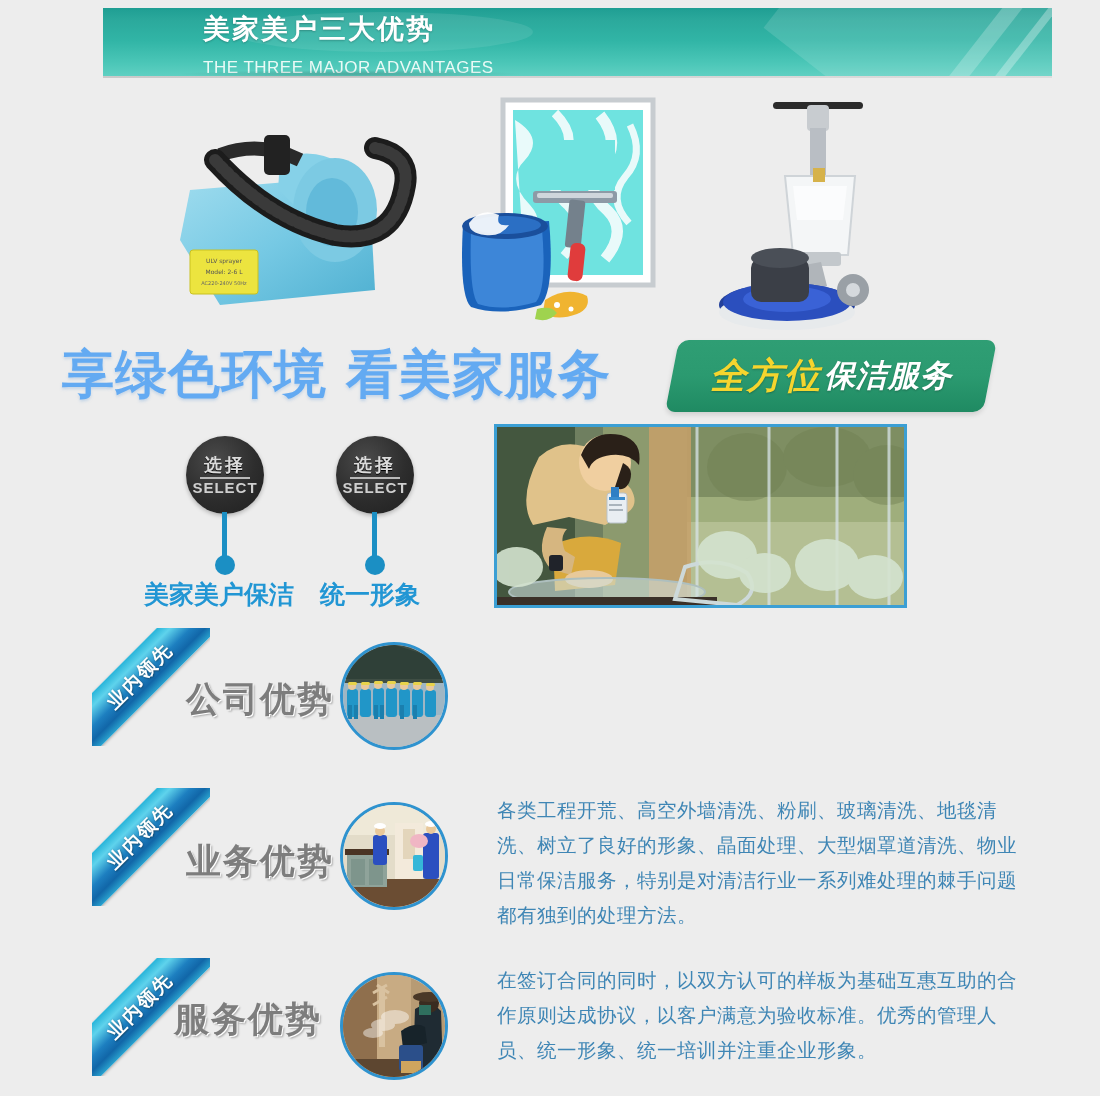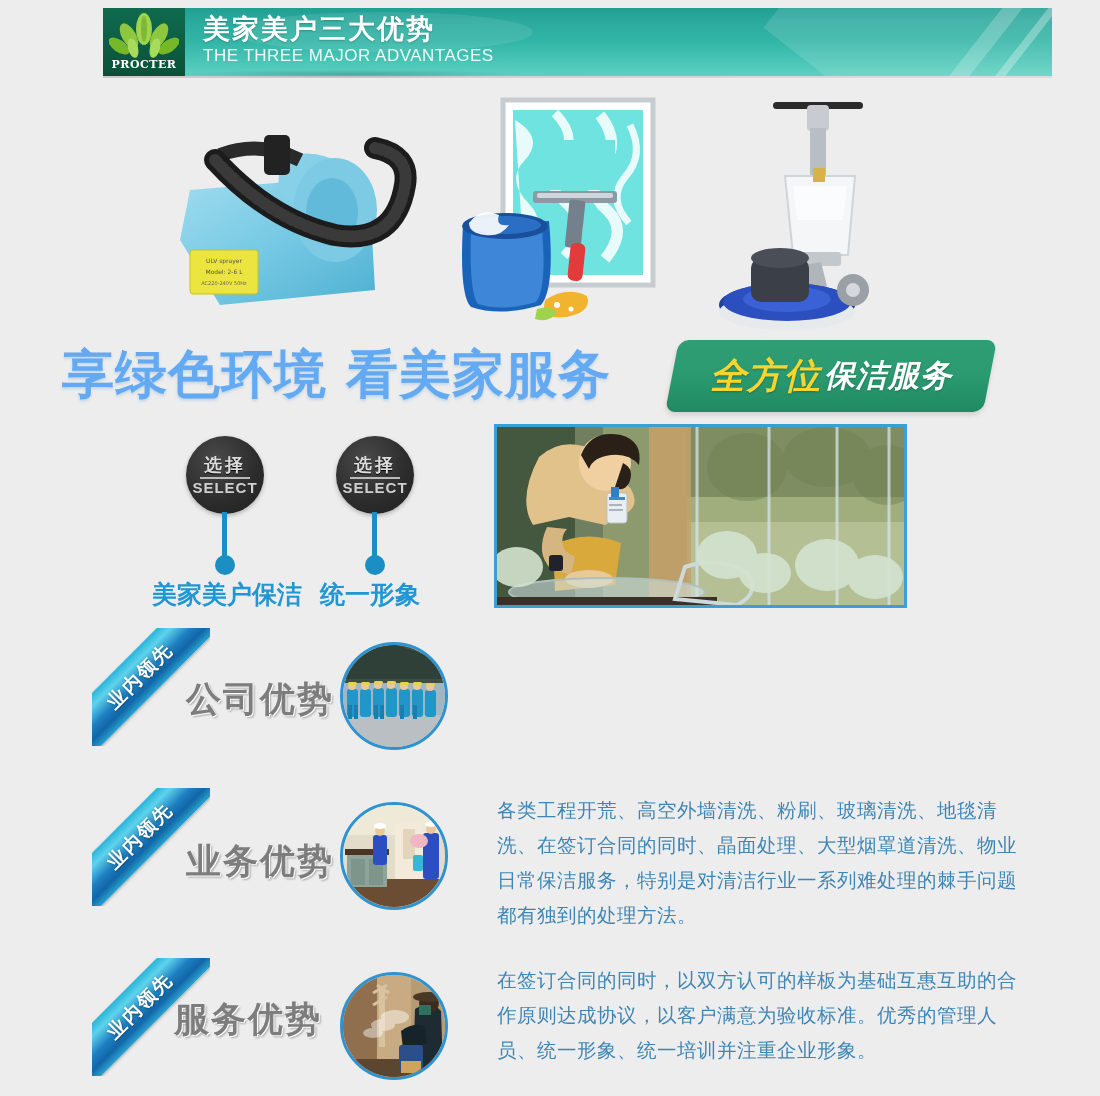--- a/index.html
+++ b/index.html
@@ -34,21 +34,21 @@
     display:flex;align-items:center;justify-content:center;
   }
   .logo-svg{display:block;}
   .hdr-texts{position:absolute;left:100px;top:5px;}
   .hdr-cn{
     font-size:27px;font-weight:bold;color:#ffffff;letter-spacing:2px;line-height:32px;
     text-shadow:0 1px 2px rgba(0,0,0,.22);
     font-family:Liberation Serif, serif;
   }
   .hdr-en{
-    font-size:17px;color:#eafaf6;letter-spacing:.5px;line-height:22px;margin-top:0;
+    font-size:17px;color:#eafaf6;letter-spacing:.5px;line-height:22px;margin-top:12px;
     font-family:"Liberation Sans", sans-serif;
   }
   .hdr-shadow{
     position:absolute;left:180px;top:70px;width:340px;height:8px;
     background:radial-gradient(ellipse at center, rgba(0,0,0,.18) 0%, rgba(0,0,0,0) 72%);
   }
   .hdr-underline{
     position:absolute;left:103px;top:76px;width:949px;height:2px;
     background:linear-gradient(90deg,#c9c9c9,#dddddd);
   }
@@ -131,35 +131,20 @@
 </head>
 <body>
 
 <div class="header-wrap">
   <div class="header-bar">
     <div class="hdr-streak s1"></div>
     <div class="hdr-streak s2"></div>
     <div class="hdr-streak s3"></div>
     <div class="hdr-blob"></div>
 
-    <div class="logo-box">
-      <svg class="logo-svg" width="70" height="62" viewBox="0 0 70 62">
-        <g fill="#8dc63f">
-          <ellipse cx="35" cy="18" rx="8" ry="16" fill="#9ed44e"></ellipse>
-          <ellipse cx="35" cy="18" rx="3" ry="13" fill="#7fb836"></ellipse>
-          <ellipse cx="20" cy="25" rx="7" ry="14" transform="rotate(-30 20 25)" fill="#8dc63f"></ellipse>
-          <ellipse cx="50" cy="25" rx="7" ry="14" transform="rotate(30 50 25)" fill="#8dc63f"></ellipse>
-          <ellipse cx="10" cy="35" rx="6" ry="12" transform="rotate(-55 10 35)" fill="#76b82a"></ellipse>
-          <ellipse cx="60" cy="35" rx="6" ry="12" transform="rotate(55 60 35)" fill="#76b82a"></ellipse>
-          <ellipse cx="24" cy="37" rx="5" ry="10" transform="rotate(-15 24 37)" fill="#a8da5c"></ellipse>
-          <ellipse cx="46" cy="37" rx="5" ry="10" transform="rotate(15 46 37)" fill="#a8da5c"></ellipse>
-        </g>
-        <text x="35" y="57" text-anchor="middle" font-family="DejaVu Serif, serif" font-size="11" font-weight="bold" fill="#ffffff" letter-spacing="0.5">PROCTER</text>
-      </svg>
-    </div>
 
     <div class="hdr-texts">
       <div class="hdr-cn">美家美户三大优势</div>
       <div class="hdr-en">THE THREE MAJOR ADVANTAGES</div>
     </div>
   </div>
 </div>
 <div class="hdr-underline"></div>
 <div class="hdr-shadow"></div>
 
@@ -247,21 +232,21 @@
   </div>
 </div>
 
 <div class="badge" style="left:186px;top:436px;">
   <span class="badge-cn">选择</span>
   <span class="badge-rule"></span>
   <span class="badge-en">SELECT</span>
 </div>
 <div class="pin-line" style="left:222px;top:512px;height:50px;"></div>
 <div class="pin-dot" style="left:215px;top:555px;"></div>
-<div class="pin-label" style="left:144px;top:578px;margin-left:8px;">美家美户保洁</div>
+<div class="pin-label" style="left:144px;top:578px;">美家美户保洁</div>
 
 <div class="badge" style="left:336px;top:436px;">
   <span class="badge-cn">选择</span>
   <span class="badge-rule"></span>
   <span class="badge-en">SELECT</span>
 </div>
 <div class="pin-line" style="left:372px;top:512px;height:50px;"></div>
 <div class="pin-dot" style="left:365px;top:555px;"></div>
 <div class="pin-label" style="left:320px;top:578px;">统一形象</div>
 
@@ -391,21 +376,21 @@
         <rect x="80" y="28" width="16" height="46" rx="3"></rect>
       </g>
       <circle cx="37" cy="26" r="5" fill="#e9c89a"></circle>
       <circle cx="88" cy="24" r="5" fill="#e9c89a"></circle>
       <ellipse cx="37" cy="21" rx="6" ry="3" fill="#ffffff"></ellipse>
       <ellipse cx="88" cy="19" rx="6" ry="3" fill="#ffffff"></ellipse>
       <rect x="70" y="50" width="10" height="16" rx="2" fill="#35b7d8"></rect>
       <ellipse cx="76" cy="36" rx="9" ry="7" fill="#f0b6c4"></ellipse>
     </svg>
   </div>
-  <div class="adv-text" style="left:497px;top:5px;">各类工程开荒、高空外墙清洗、粉刷、玻璃清洗、地毯清洗、在签订合同的同时、晶面处理、大型烟罩道清洗、物业日常保洁服务，特别是对清洁行业一系列难处理的棘手问题都有独到的处理方法。</div>
+  <div class="adv-text" style="left:497px;top:5px;">各类工程开荒、高空外墙清洗、粉刷、玻璃清洗、地毯清洗、树立了良好的形象、晶面处理、大型烟罩道清洗、物业日常保洁服务，特别是对清洁行业一系列难处理的棘手问题都有独到的处理方法。</div>
 </div>
 
 <div class="adv-row" style="top:958px;height:150px;">
   <div class="ribbon-box" style="left:92px;top:0;">
     <div class="ribbon">
         <span>业内领先</span>
       </div>
   </div>
   <div class="adv-title" style="left:174px;top:38px;">服务优势</div>
   <div class="adv-circle" style="left:340px;top:14px;">

